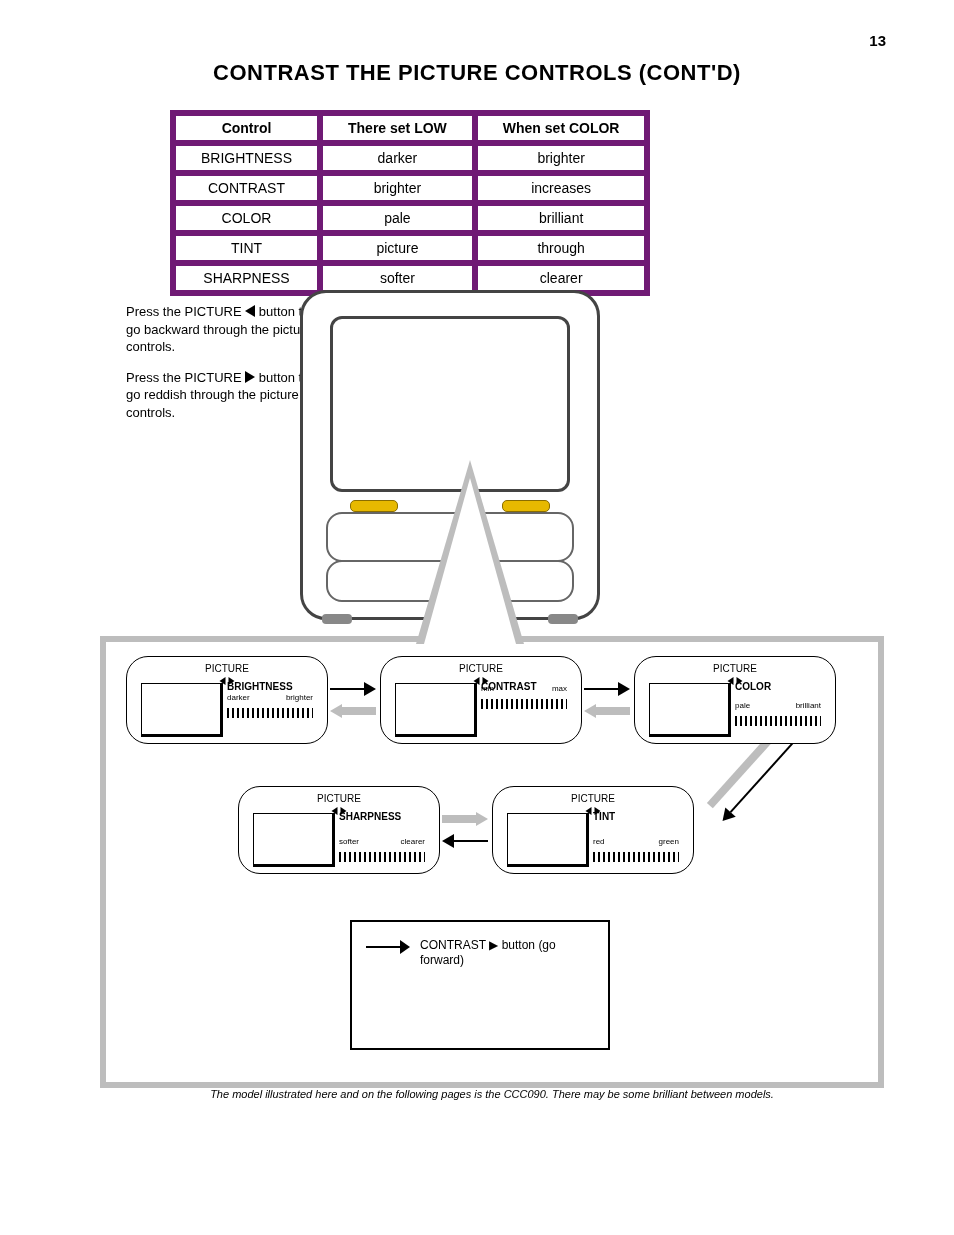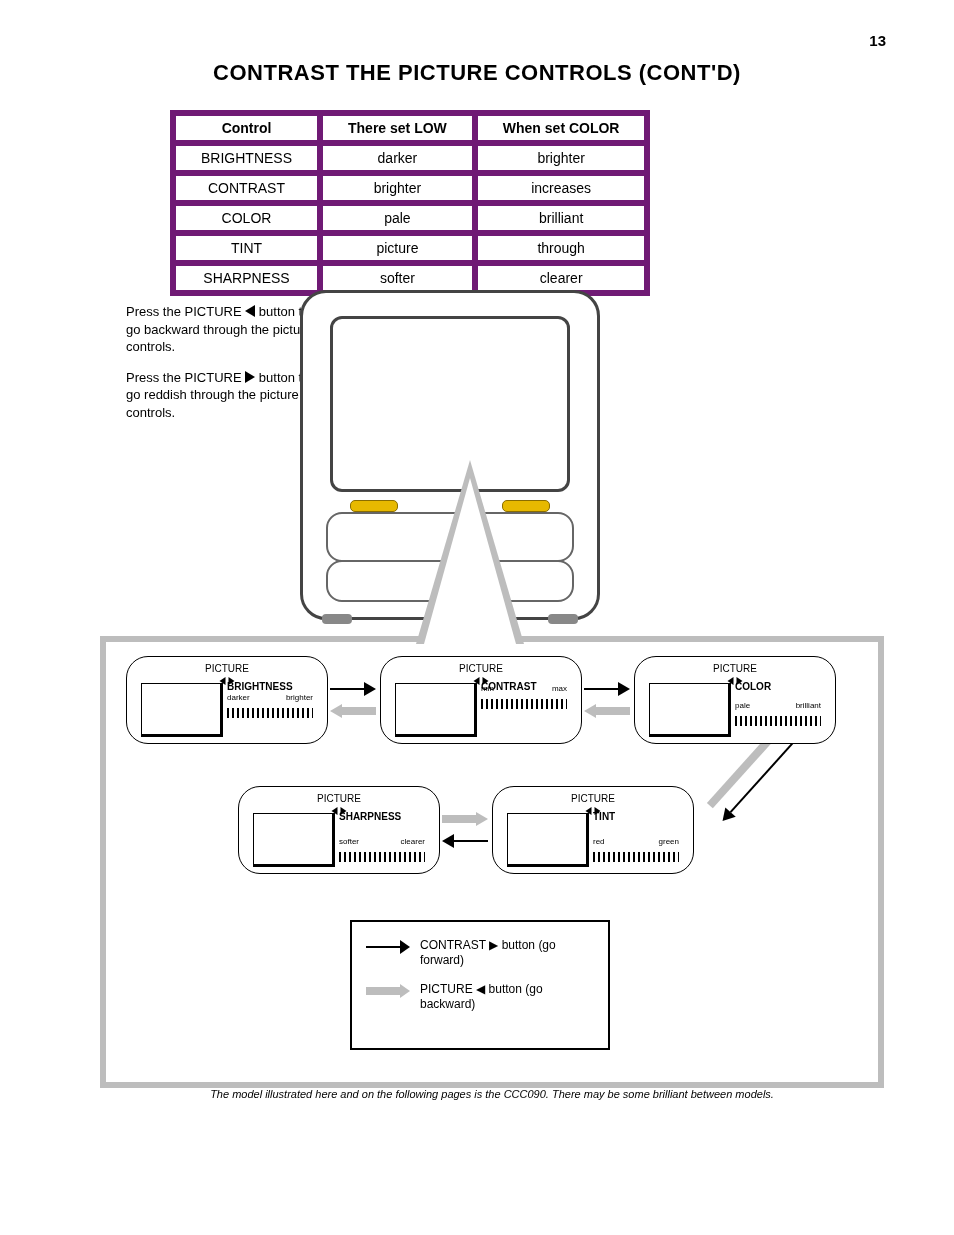--- a/index.html
+++ b/index.html
@@ -455,26 +455,19 @@
     </div>
 
   <div class="legend">
     <div class="row">
       <div class="arrow-sample thin">
           <div class="s"></div>
           <div class="h"></div>
         </div>
       <div class="txt">CONTRAST ▶ button (go forward)</div>
     </div>
-    <div class="row">
-      <div class="arrow-sample thick">
-          <div class="s"></div>
-          <div class="h"></div>
-        </div>
-      <div class="txt">PICTURE ◀ button (go backward)</div>
-    </div>
   </div>
 
   <div class="model-note">The model illustrated here and on the following pages is the CCC090. There may be some brilliant between models.</div>
 
   <div class="footer"></div>
 
 </div>
 
 </body></html>

